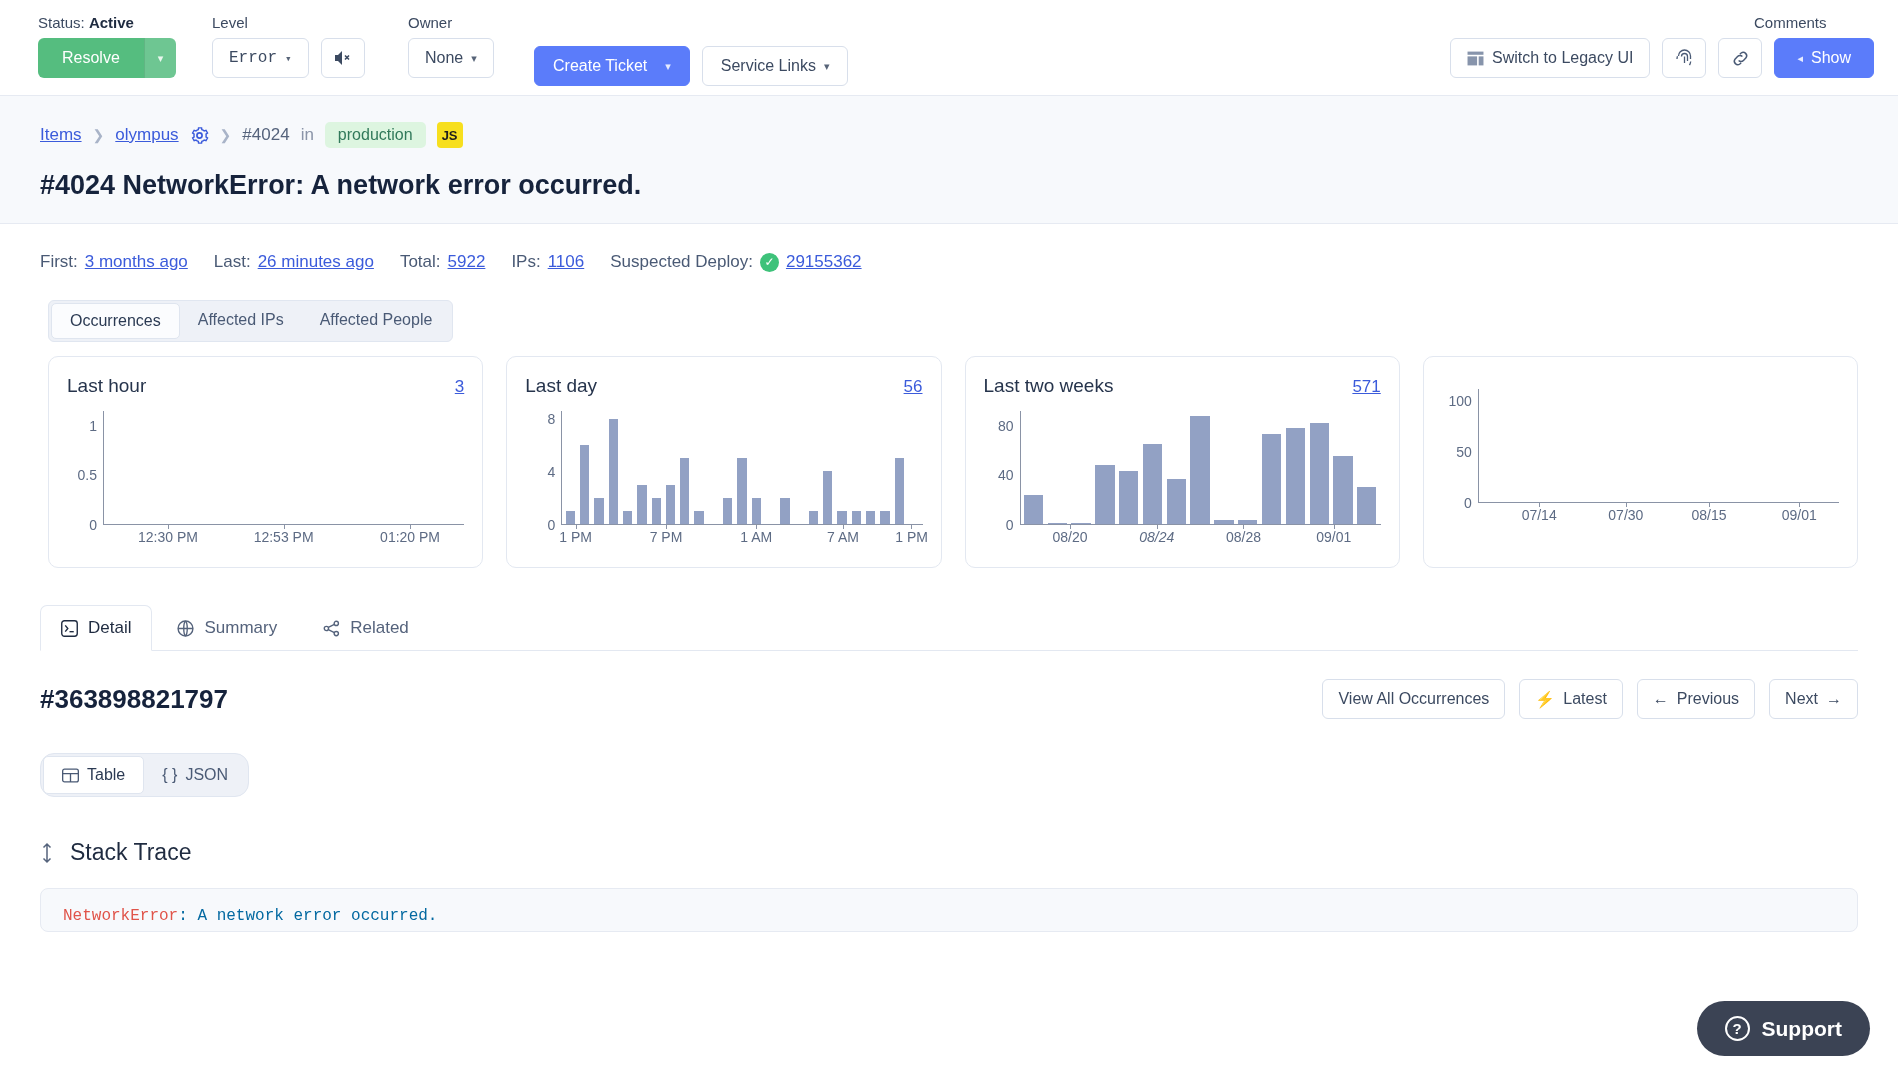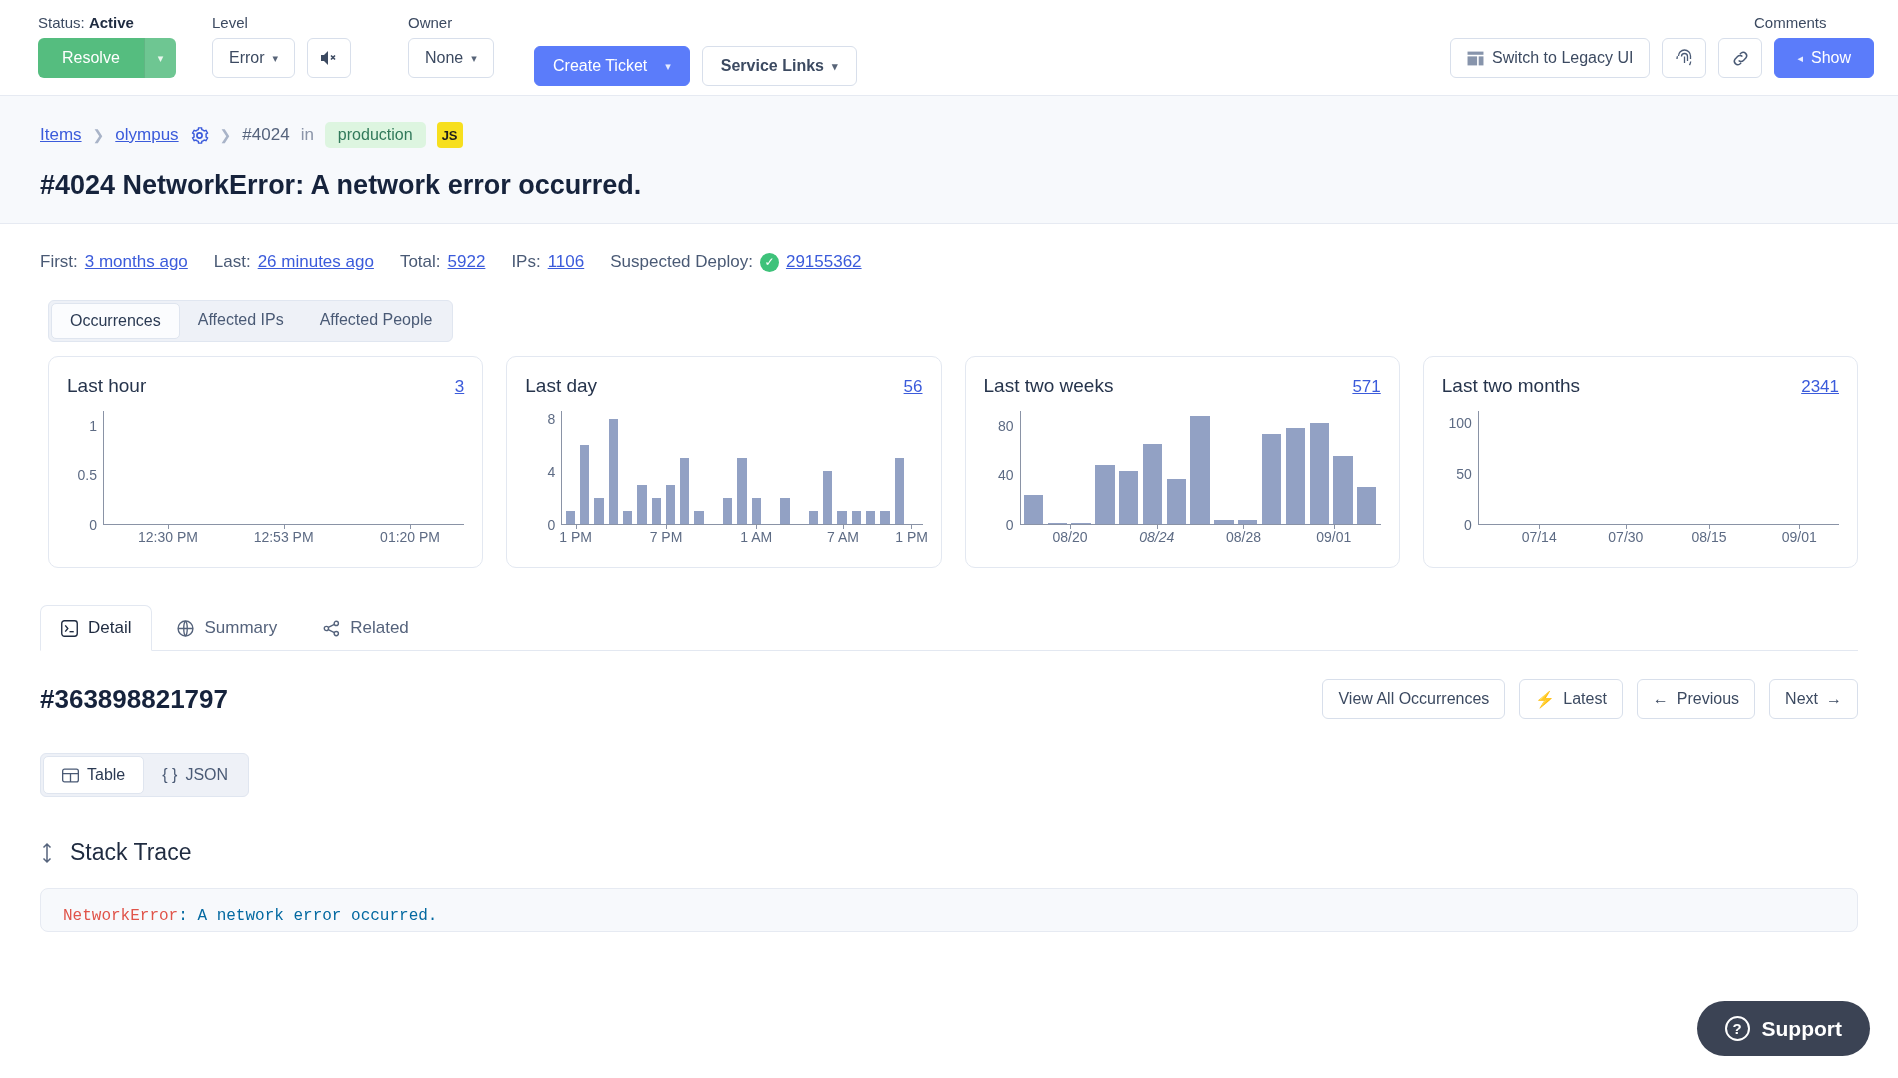--- a/index.html
+++ b/index.html
@@ -228,21 +228,21 @@
   .received {
     margin-top: 22px; font-size: 17px; color: #37445c;
   }
   .received b { font-weight: 700; }
 
   .viewtoggle {
     display: inline-flex;
     margin-top: 34px;
     background: #eef1f7;
     border: 1px solid #e0e6f0;
-    border-radius: 6px;
+    border-radius: 14px;
     padding: 2px;
   }
   .viewtoggle .vt {
     display: inline-flex; align-items: center; gap: 8px;
     padding: 9px 18px; font-size: 16px; color: #4a5a75; cursor: pointer;
     border-radius: 5px;
   }
   .viewtoggle .vt.active {
     background: #ffffff; border: 1px solid #dfe5ef; color: #2b3a53;
   }
@@ -299,21 +299,21 @@
       <button class="seg main">Resolve</button>
       <button class="seg caret">
         <span class="caret">▾</span>
       </button>
     </div>
   </div>
 
   <div class="tb-group" style="left:212px; top:14px;">
     <div class="tb-caption">Level</div>
     <div class="tb-row">
-      <button class="btn" style="padding:15px 16px;">
+      <button class="btn" style="padding:15px 16px;font-family:Liberation Mono, monospace;">
         <span>Error</span>
         <span class="caret">▾</span>
       </button>
       <button class="icon-btn">
         <svg width="20" height="18" viewBox="0 0 20 18">
           <path d="M2 6h3l4-4v14l-4-4H2z" fill="#3c4a61"></path>
           <path d="M12 6.5l4 4M16 6.5l-4 4" stroke="#3c4a61" stroke-width="1.6" fill="none"></path>
         </svg>
       </button>
     </div>
@@ -328,21 +328,21 @@
       </button>
     </div>
   </div>
 
   <div class="tb-group" style="left:534px; top:46px;">
     <div class="tb-row">
       <button class="btn primary" style="padding:0 18px;">
         <span>Create Ticket</span>
         <span class="caret" style="margin-left:10px;">▾</span>
       </button>
-      <button class="btn" style="padding:1px 18px;font-weight:bold;">
+      <button class="btn" style="padding:1px 18px;">
         <span>Service Links</span>
         <span class="caret">▾</span>
       </button>
     </div>
   </div>
 
   <div class="tb-group" style="right:24px; top:14px;">
     <div class="tb-caption" style="text-align:left; margin-left:auto; width:120px;">Comments</div>
     <div class="tb-row">
       <button class="btn" style="padding:0 16px;">
@@ -576,24 +576,20 @@
         <div class="tick" style="left: 350.07px;"></div>
         <div class="xlabels">
           <div class="xlab" style="left: 14%;">08/20</div>
           <div class="xlab" style="left: 38%; font-style: italic;">08/24</div>
           <div class="xlab" style="left: 62%;">08/28</div>
           <div class="xlab" style="left: 87%;">09/01</div>
         </div>
       </div>
   </div>
   <div class="card">
-    <div class="card-head">
-      <div class="card-title">Last two months</div>
-      <div class="card-count">2341</div>
-    </div>
     <div class="plot">
         <div class="ylabels">
           <div class="ylab" style="bottom: 0%; transform: translateY(50%);">0</div>
           <div class="ylab" style="bottom: 44.6429%; transform: translateY(50%);">50</div>
           <div class="ylab" style="bottom: 89.2857%; transform: translateY(50%);">100</div>
         </div>
         <div class="axis-v"></div>
         <div class="axis-h"></div>
         <div class="bars">
           <div class="bar" style="height: 25%; margin: 0px 7.25px;"></div>

